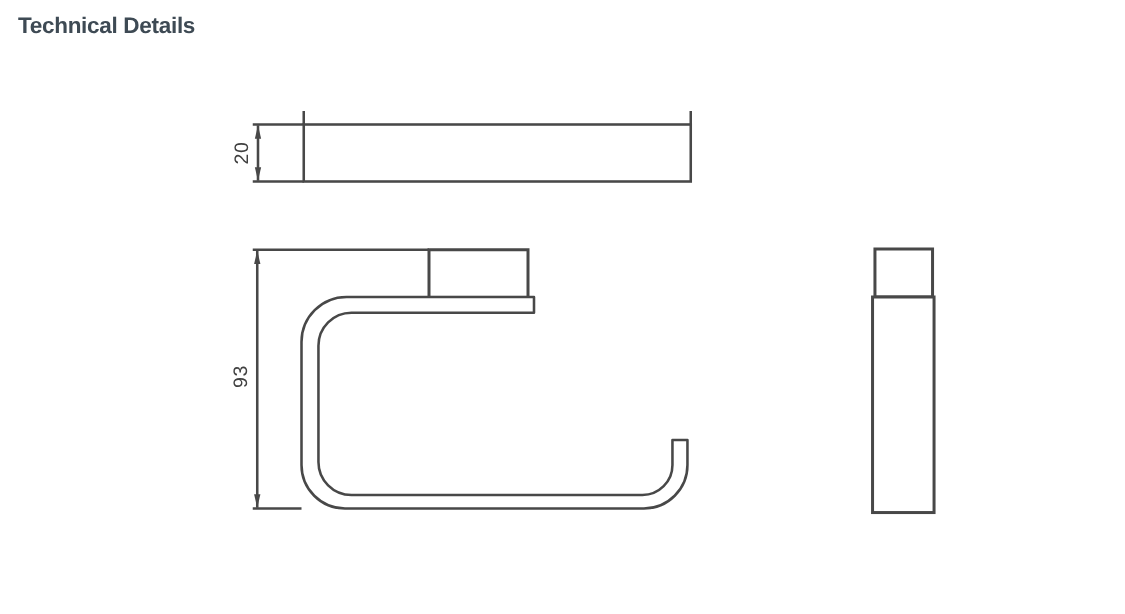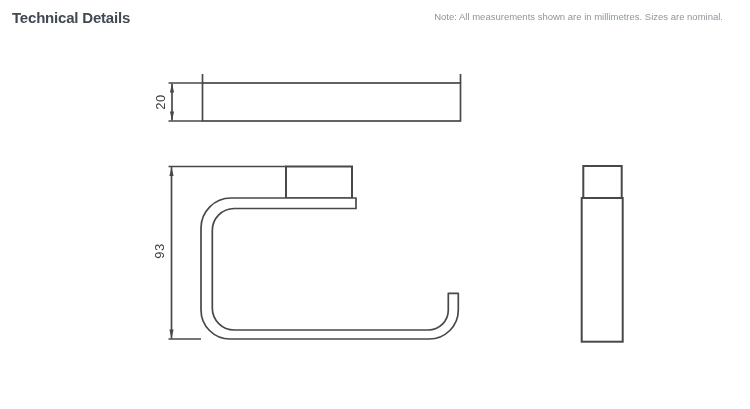--- a/index.html
+++ b/index.html
@@ -44,21 +44,20 @@
     fill: #404040;
     letter-spacing: 0.5px;
   }
 </style>
 </head>
 <body>
 
 <div class="page">
 
   <div class="page-title">Technical Details</div>
-  <div class="measurement-note">Note: All measurements shown are in millimetres. Sizes are nominal.</div>
 
   <svg class="drawing-svg" width="750" height="409" viewBox="0 0 750 409">
 
     <g fill="none" stroke="#484848" stroke-width="1.7">
       <rect x="202.5" y="83" width="258" height="38" fill="#ffffff"></rect>
       <line x1="202.5" y1="74" x2="202.5" y2="83"></line>
       <line x1="460.5" y1="74" x2="460.5" y2="83"></line>
 
       <line x1="168.5" y1="83" x2="202.5" y2="83"></line>
       <line x1="168.5" y1="121" x2="202.5" y2="121"></line>

